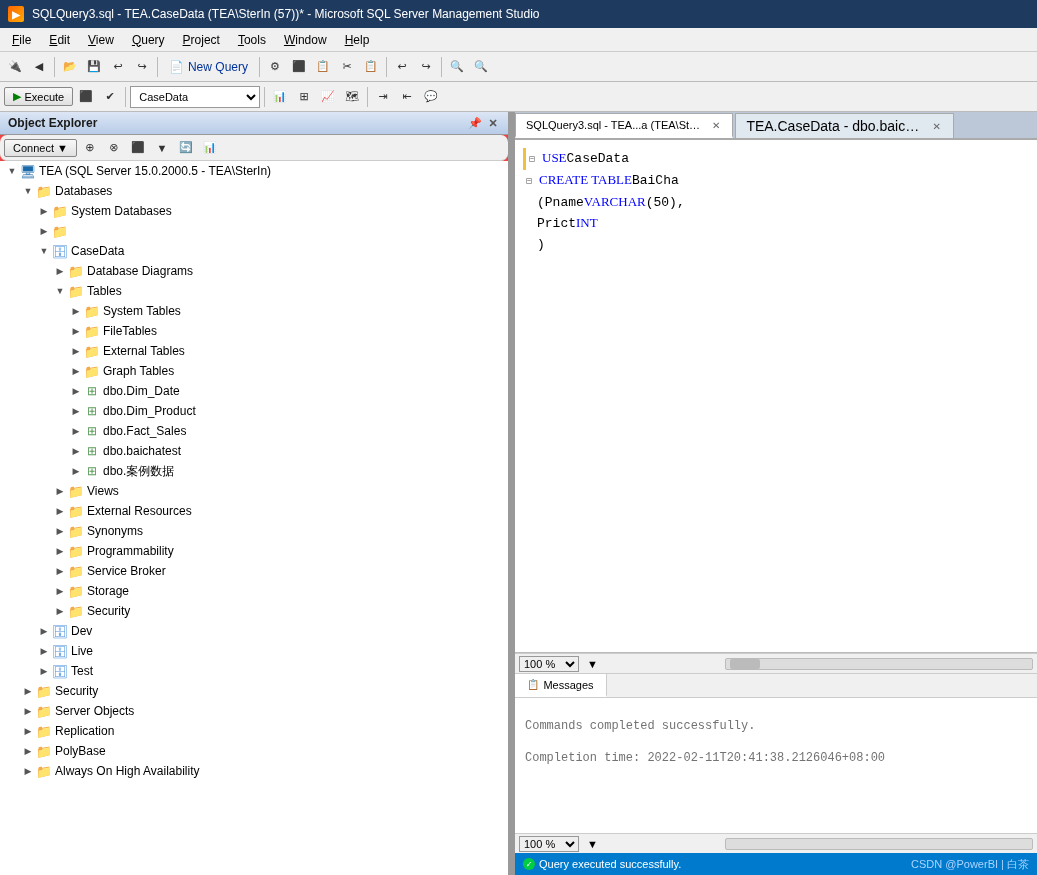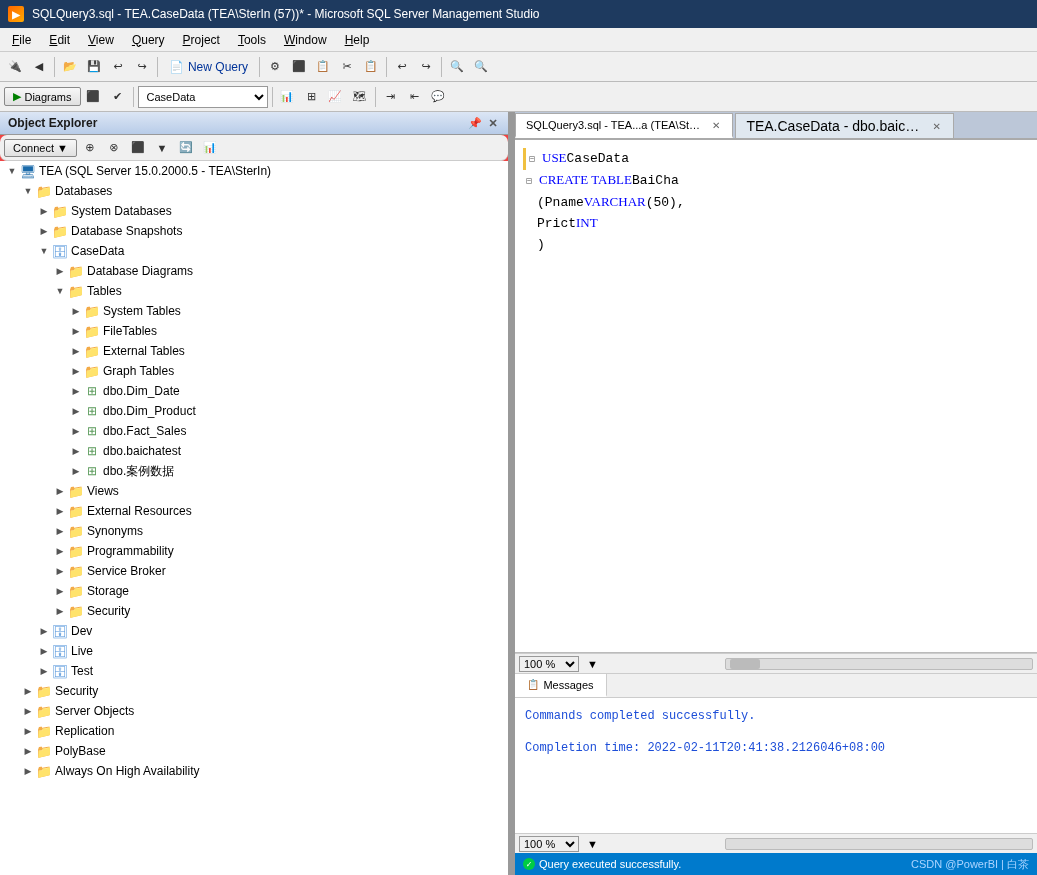--- a/index.html
+++ b/index.html
@@ -316,25 +316,25 @@
       border-right: 1px solid #ccc;
       background: #e8e8e8;
     }
     .msg-tab.active {
       background: white;
       border-bottom: 2px solid white;
       font-weight: 500;
     }
     #messages-content {
       flex: 1;
-      padding: 8px 10px;
+      padding: 18px 10px;
       font-family: 'Courier New', Courier, monospace;
       font-size: 12px;
       overflow-y: auto;
-      color: #1d4ed8;
+      color: #737373;
       line-height: 1.8;
     }
 
     
     #status-bar-query {
       height: 20px;
       background: #f0f0f0;
       border-top: 1px solid #ccc;
       display: flex;
       align-items: center;
@@ -435,21 +435,21 @@
   <div class="toolbar-btn">↩</div>
   <div class="toolbar-btn">↪</div>
   <div class="toolbar-sep"></div>
   <div class="toolbar-btn">🔍</div>
   <div class="toolbar-btn">🔍</div>
 </div>
 
 <div id="toolbar2">
   <div class="execute-btn">
     <span style="color:green;">▶</span>
-    <span>Diagrams</span>
+    <span>Execute</span>
   </div>
   <div class="toolbar-btn">⬛</div>
   <div class="toolbar-btn">✔</div>
   <div class="toolbar-sep"></div>
   <select class="db-dropdown" title="CaseData">
     <option>CaseData</option>
     <option>master</option>
     <option>Dev</option>
     <option>Live</option>
     <option>Test</option>
@@ -502,21 +502,20 @@
           <span class="tree-label">Databases</span>
         </div>
         <div class="tree-item" style="padding-left: 36px;">
           <span class="tree-expand" style="color: rgb(85, 85, 85); font-size: 9px;">▶</span>
           <span class="tree-icon" style="color: rgb(220, 178, 90); font-size: 13px;">📁</span>
           <span class="tree-label">System Databases</span>
         </div>
         <div class="tree-item" style="padding-left: 36px;">
           <span class="tree-expand" style="color: rgb(85, 85, 85); font-size: 9px;">▶</span>
           <span class="tree-icon" style="color: rgb(220, 178, 90); font-size: 13px;">📁</span>
-          <span class="tree-label">Database Snapshots</span>
         </div>
         <div class="tree-item" style="padding-left: 36px;">
           <span class="tree-expand" style="color: rgb(85, 85, 85); font-size: 9px;">▼</span>
           <span class="tree-icon" style="color: rgb(74, 144, 217); font-size: 13px;">🗄</span>
           <span class="tree-label">CaseData</span>
         </div>
         <div class="tree-item" style="padding-left: 52px;">
           <span class="tree-expand" style="color: rgb(85, 85, 85); font-size: 9px;">▶</span>
           <span class="tree-icon" style="color: rgb(220, 178, 90); font-size: 13px;">📁</span>
           <span class="tree-label">Database Diagrams</span>

